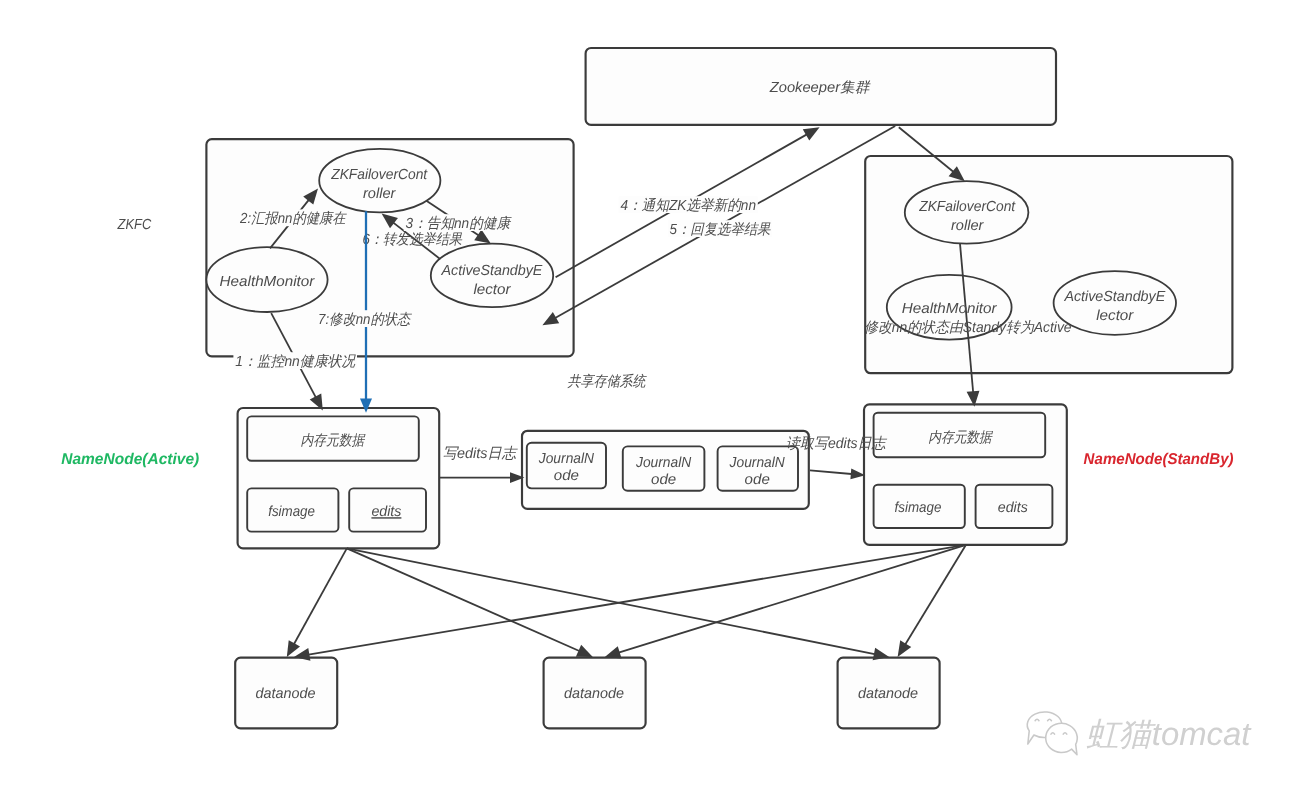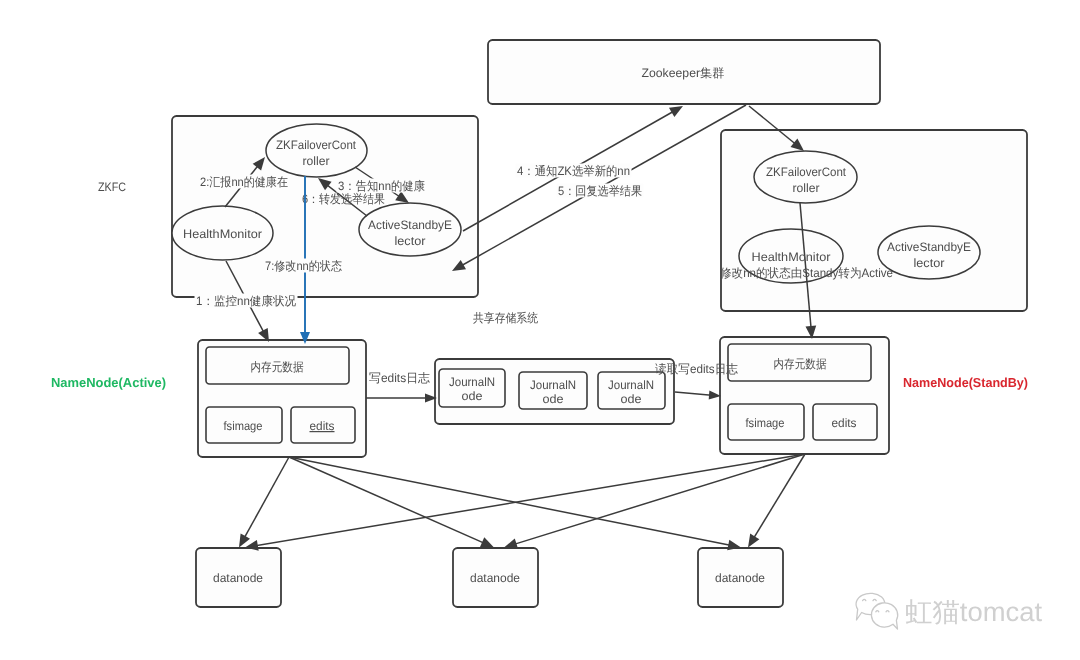--- a/index.html
+++ b/index.html
@@ -1,19 +1,19 @@
 <!DOCTYPE html>
 <html><head>
 <meta charset="utf-8">
 <title>HDFS HA</title>
 <style>
   html,body{margin:0;padding:0;background:#fff;}
   body{width:1080px;height:660px;overflow:hidden;
        font-family:"Liberation Sans",sans-serif;}
-  #stage{position:relative;width:1080px;height:660px;background:#fff;}
+  #stage{position:relative;width:1080px;height:660px;background:#fff;font-style:italic;}
   svg#canvas{position:absolute;left:0;top:0;width:1080px;height:660px;display:block;}
   .bx{fill:#fdfdfd;stroke:#3b3b3b;stroke-width:1.8;}
   .bx2{fill:#fdfdfd;stroke:#3b3b3b;stroke-width:1.6;}
   .el{fill:#fdfdfd;stroke:#3b3b3b;stroke-width:1.5;}
   .ln{stroke:#3b3b3b;stroke-width:1.5;fill:none;}
   .lnb{stroke:#1f6fb5;stroke-width:1.9;fill:none;}
   .ahd{fill:#3b3b3b;stroke:none;}
   .ahb{fill:#1f6fb5;stroke:none;}
   text{font-family:"Liberation Sans",sans-serif;fill:#4d4d4d;-webkit-font-smoothing:antialiased;}
   svg{shape-rendering:geometricPrecision;text-rendering:geometricPrecision;}

